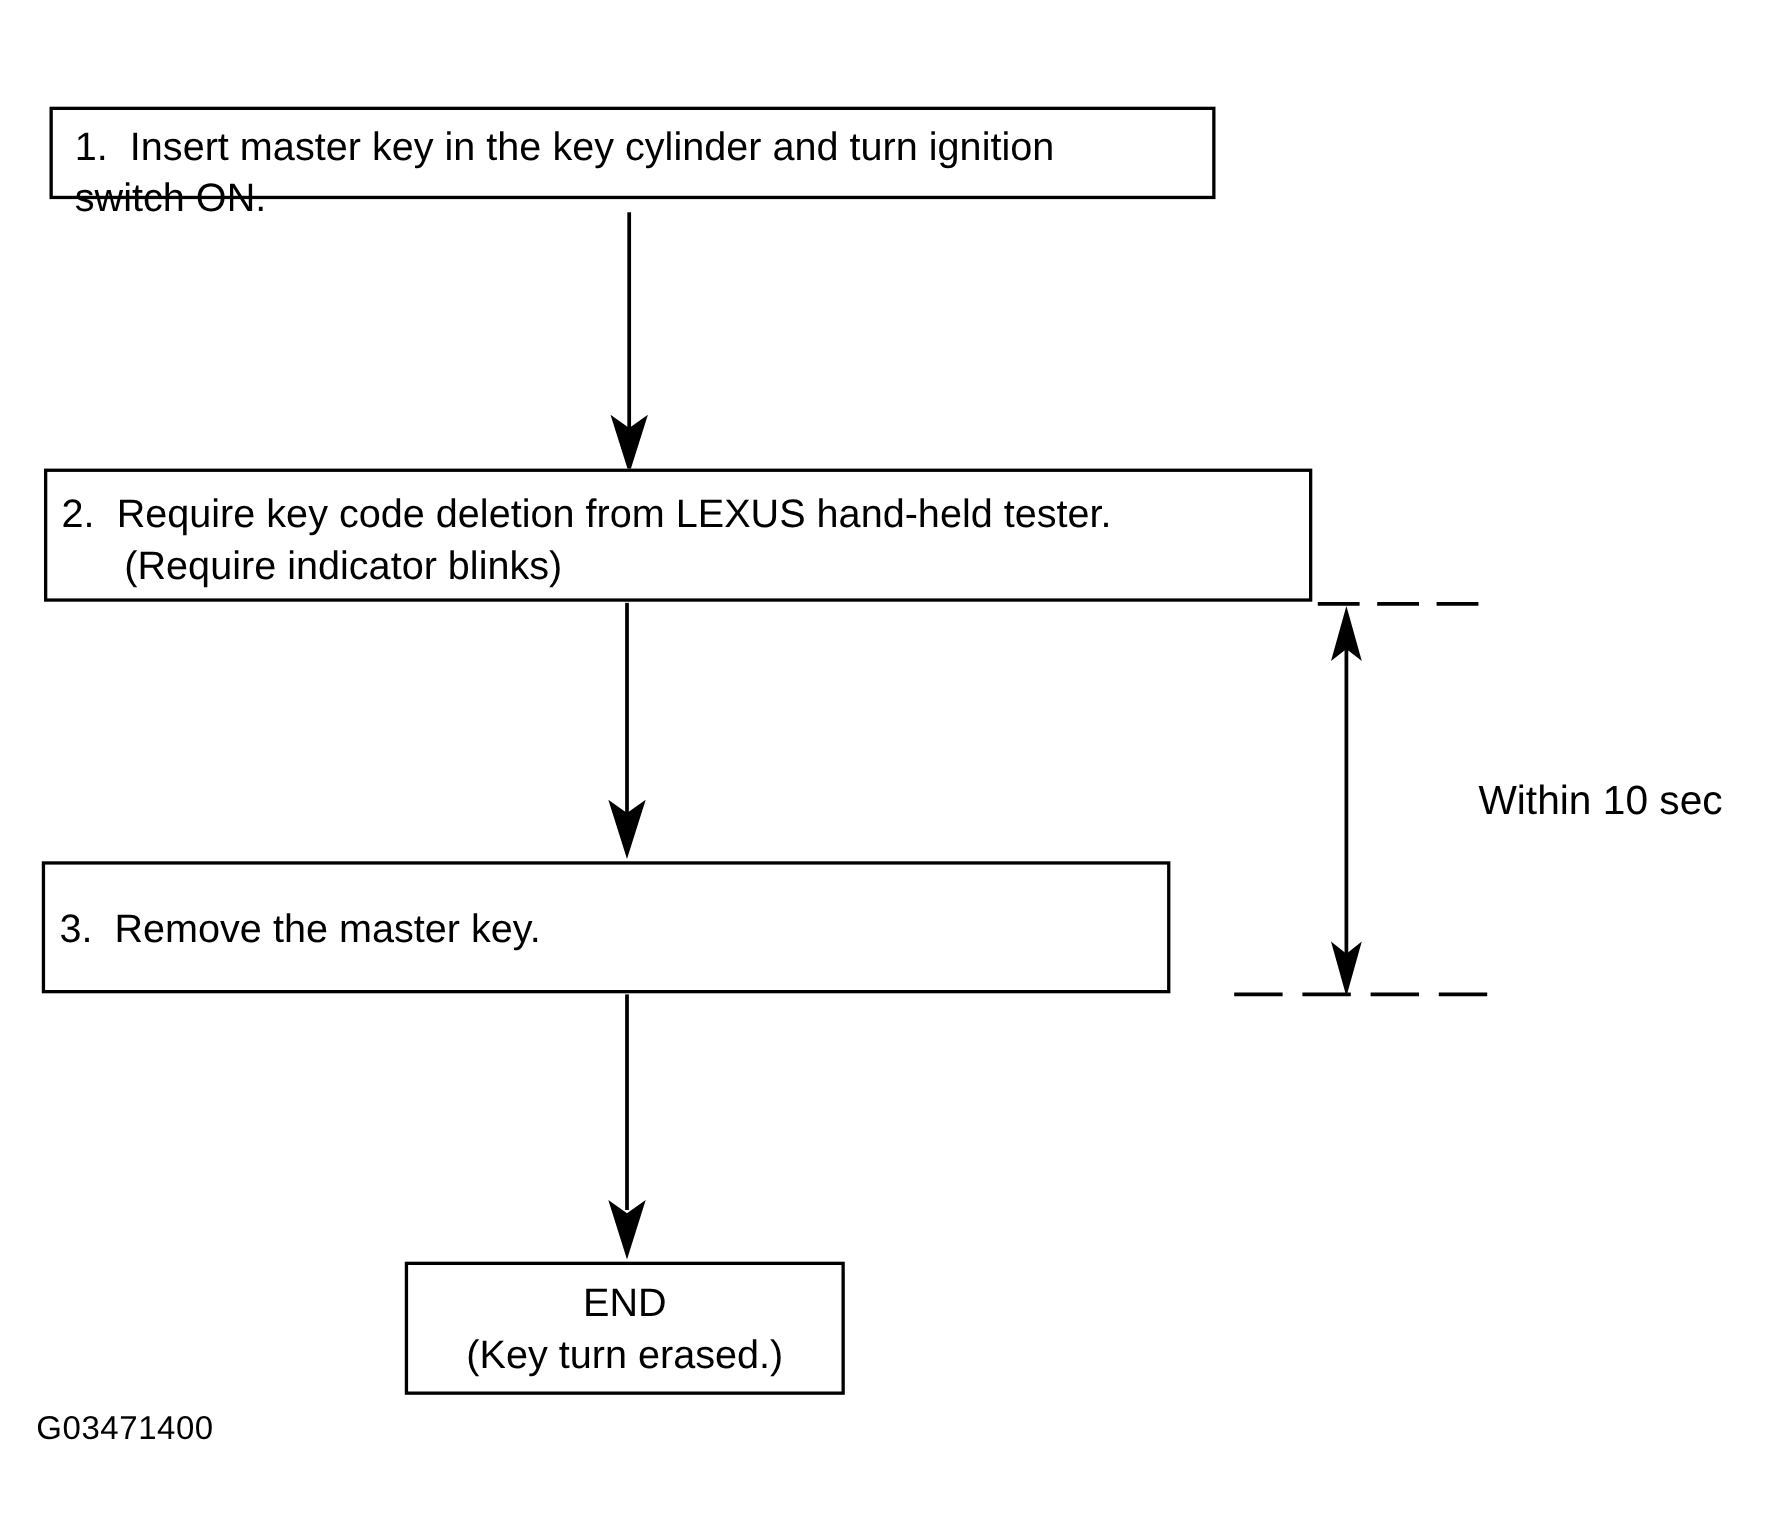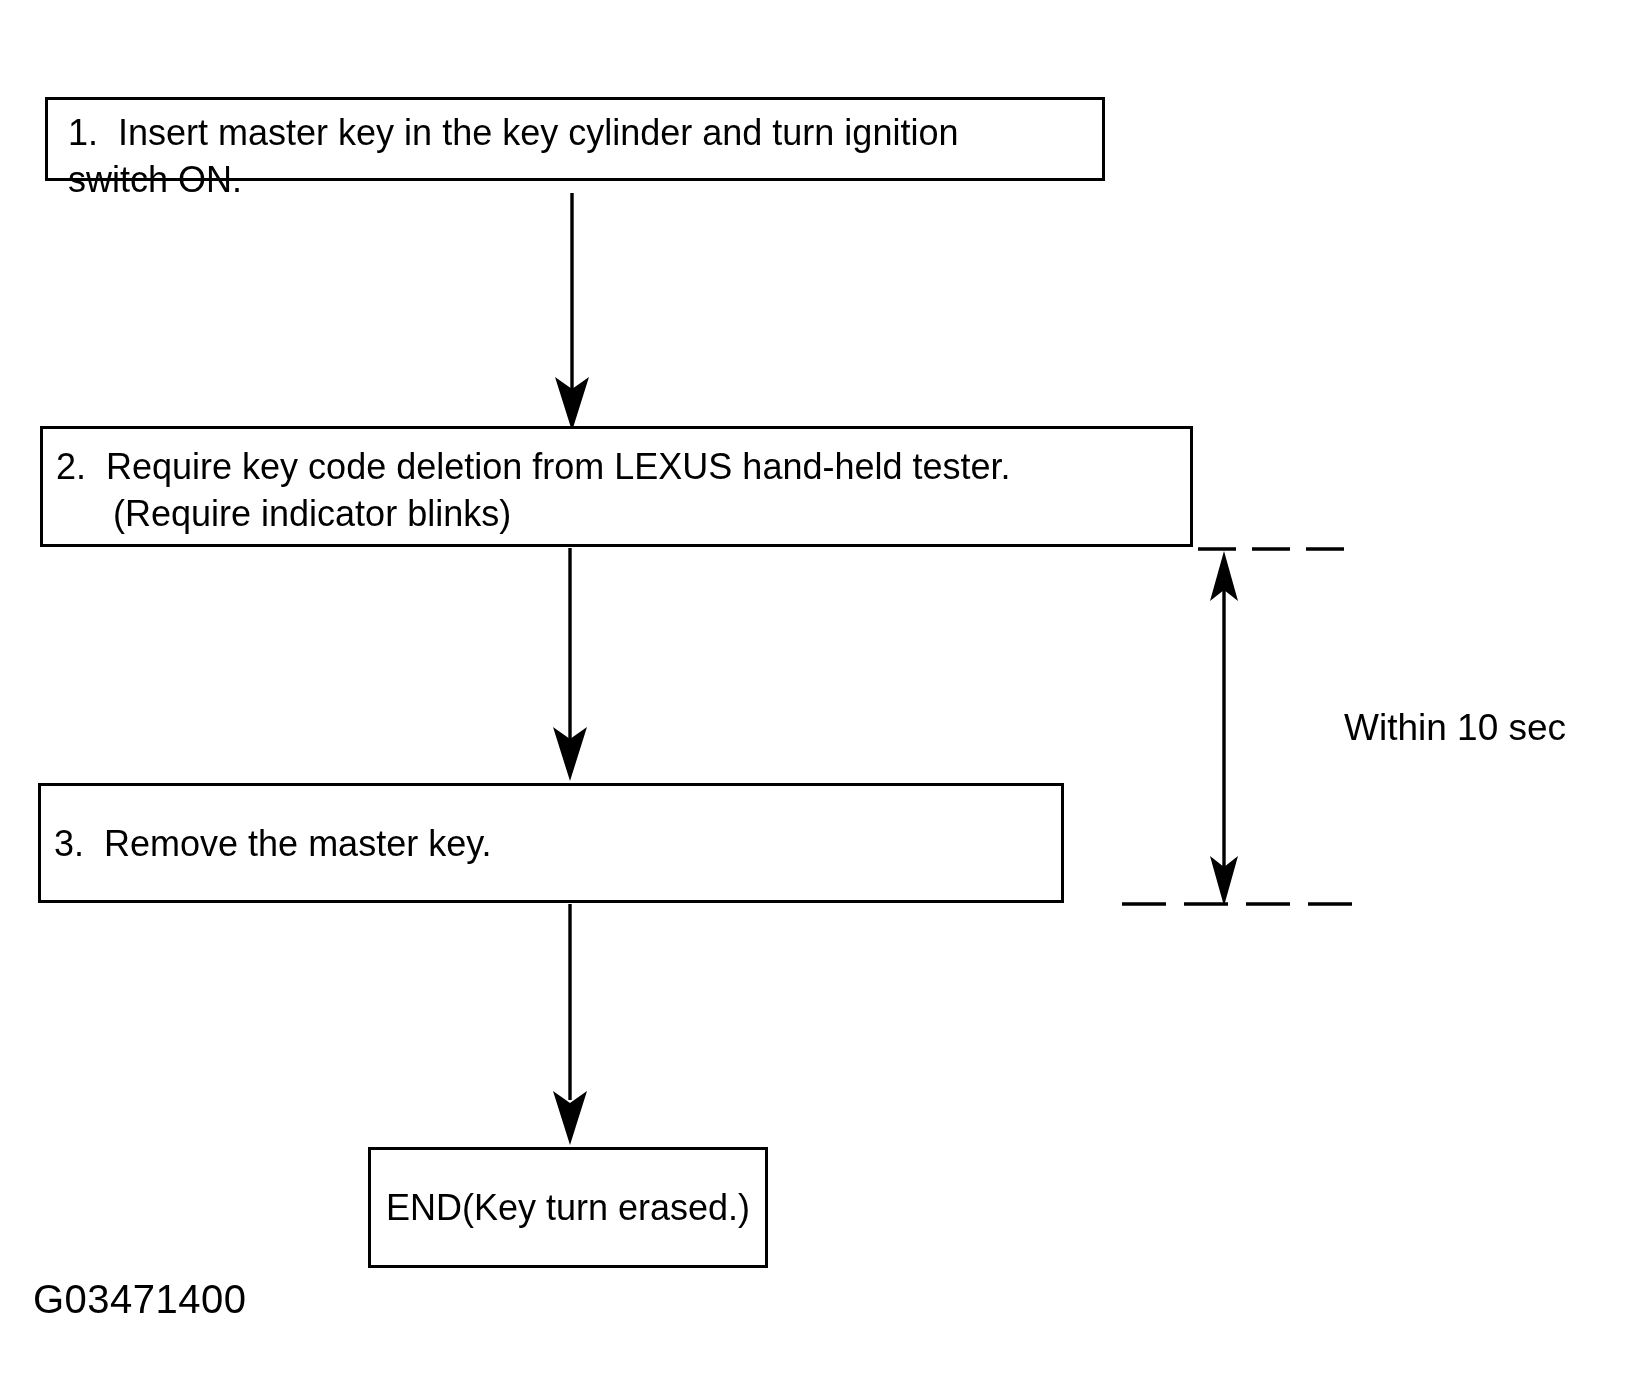--- a/index.html
+++ b/index.html
@@ -42,21 +42,21 @@
   }
   .box-step3 {
     left: 38px; top: 783px; width: 1026px; height: 120px;
     display: flex;
     align-items: center;
     padding: 0 10px 0 13px;
   }
   .box-end {
     left: 368px; top: 1147px; width: 400px; height: 121px;
     display: flex;
-    flex-direction: row;
+    flex-direction: column;
     justify-content: center;
     align-items: center;
     text-align: center;
     line-height: 48px;
   }
   .connectors {
     position: absolute;
     left: 0; top: 0;
     width: 1629px;
     height: 1389px;
@@ -66,21 +66,21 @@
     left: 1344px;
     top: 706px;
     font-size: 37px;
     line-height: 44px;
     white-space: pre;
   }
   .figure-code {
     position: absolute;
     left: 33px;
     top: 1282px;
-    font-size: 40px;
+    font-size: 30px;
     line-height: 34px;
     letter-spacing: 0.5px;
     white-space: pre;
   }
 </style>
 </head>
 <body>
 
 <div class="canvas">
 

